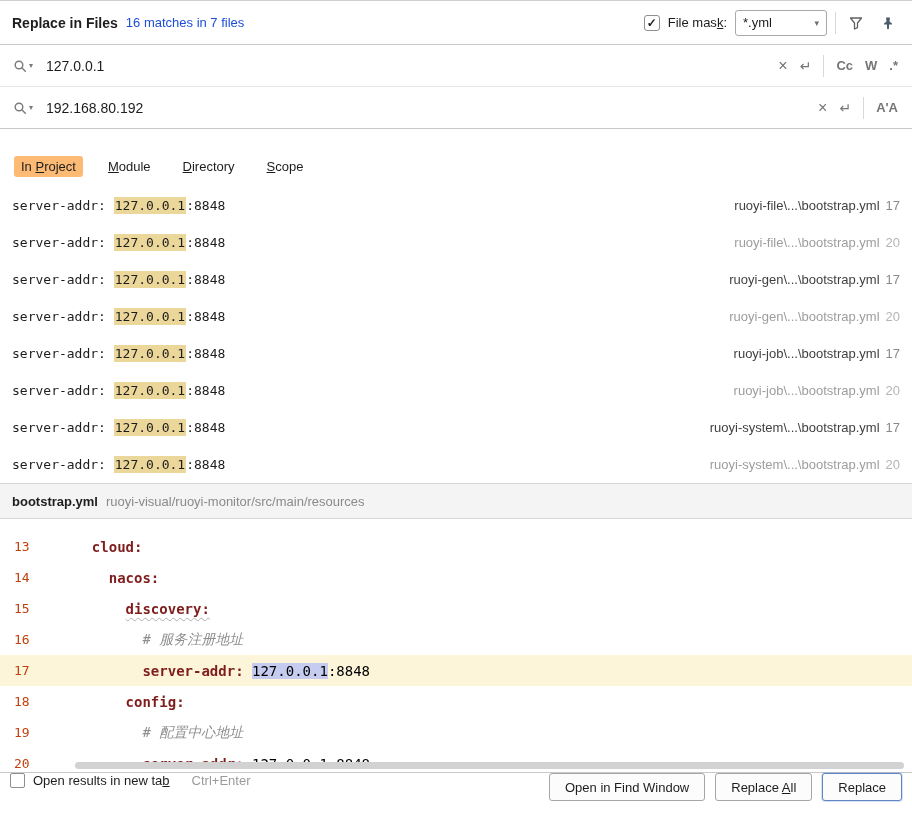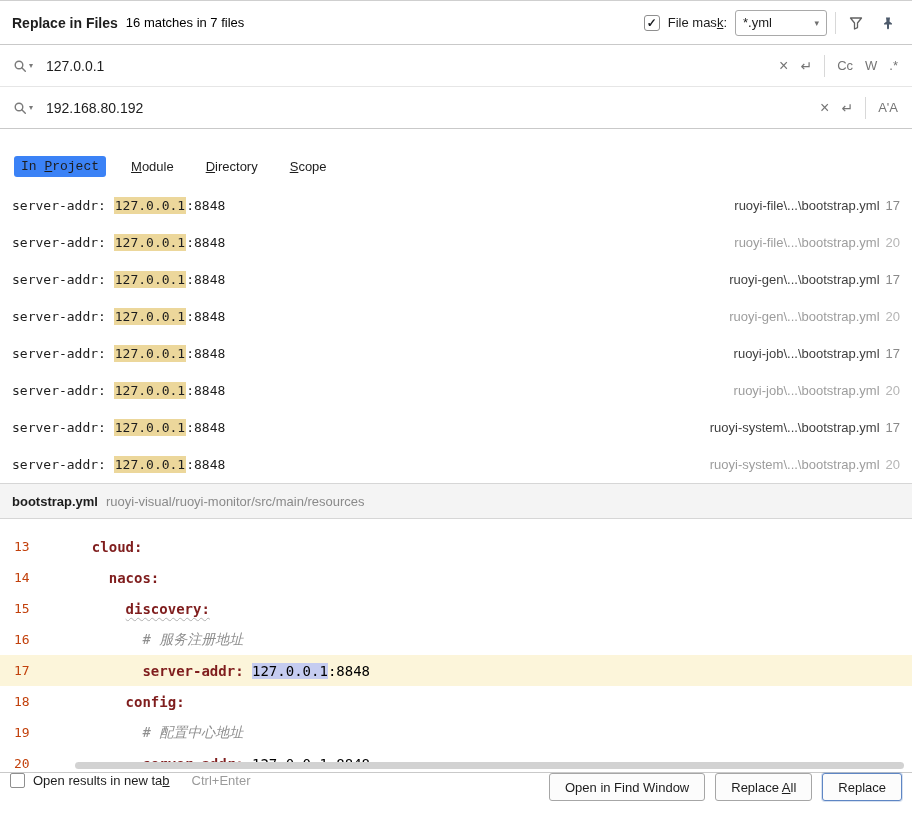--- a/index.html
+++ b/index.html
@@ -2,47 +2,47 @@
 <html><head>
 <meta charset="utf-8">
 <style>
   * { box-sizing: border-box; margin: 0; padding: 0; }
   body { font-family: "Liberation Sans", sans-serif; background: #ffffff; color: #1d1d1d; }
   .win { width: 912px; height: 819px; display: flex; flex-direction: column; background: #fff; overflow: hidden; border-top: 1px solid #cfcfcf; }
 
   
   .hdr { height: 44px; flex: none; display: flex; align-items: center; padding: 0 12px; border-bottom: 1px solid #c9c9c9; }
   .title { font-weight: bold; font-size: 14px; }
-  .summary { color: #000000; font-size: 13px; margin-left: 8px; }
+  .summary { color: #1d4ed8; font-size: 13px; margin-left: 8px; }
   .hdr-right { margin-left: auto; display: flex; align-items: center; gap: 8px; }
   .cb { width: 16px; height: 16px; border: 1px solid #8f8f8f; border-radius: 3px; background: #fff; display: inline-flex; align-items: center; justify-content: center; }
   .cb .check { font-size: 12px; line-height: 1; color: #16191d; font-weight: bold; }
   .cb-label { font-size: 13px; }
   .mn { text-decoration: underline; }
   .combo { width: 92px; height: 26px; border: 1px solid #a9a9a9; border-radius: 3px; background: #fff; display: flex; align-items: center; padding: 0 7px; font-size: 13px; }
   .combo .chev { margin-left: auto; color: #6f6f6f; font-size: 9px; }
   .vdiv { width: 1px; height: 22px; background: #d8d8d8; }
   .icon-btn { display: inline-flex; align-items: center; justify-content: center; width: 24px; height: 24px; }
 
   
   .field-row { height: 42px; flex: none; display: flex; align-items: center; }
   .field-row.find { border-bottom: 1px solid #e6e6e6; }
   .field-row.repl { border-bottom: 1px solid #c9c9c9; }
   .search-glyph { width: 46px; flex: none; display: flex; align-items: center; justify-content: center; gap: 2px; }
   .search-glyph .tri { font-size: 8px; color: #7a7a7a; }
   .query { flex: 1; border: none; outline: none; font-family: "Liberation Sans", sans-serif; font-size: 14px; color: #1d1d1d; background: transparent; padding: 0; }
   .field-icons { display: flex; align-items: center; gap: 12px; margin: 0 14px 0 10px; color: #757575; font-size: 13px; }
-  .field-icons .tgl { font-weight: 400; }
+  .field-icons .tgl { font-weight: 700; }
   .field-icons .x { font-size: 16px; line-height: 1; }
   .field-icons .nl { font-size: 14px; line-height: 1; }
 
   
   .tabs { height: 58px; flex: none; display: flex; align-items: flex-end; gap: 18px; padding: 0 14px 10px; }
   .tab { font-size: 13px; padding: 3px 7px; border-radius: 3px; }
-  .tab.selected { background: #3b82f6; font-family: Liberation Mono, monospace; }
+  .tab.selected { background: #fdba74; }
 
   
   .results { flex: none; }
   .rrow { height: 37px; display: flex; align-items: center; padding: 0 12px; }
   .rtext { font-family: "DejaVu Sans Mono", monospace; font-size: 13px; color: #1d1d1d; white-space: pre; }
   .hlmatch { background: #ecd79b; padding: 1px 1px; }
   .rpath { margin-left: auto; font-size: 13px; white-space: pre; }
   .rpath .p { color: #3f3f3f; }
   .rpath .ln { color: #8a8a8a; margin-left: 6px; }
   .rrow.muted .p { color: #9d9d9d; }

